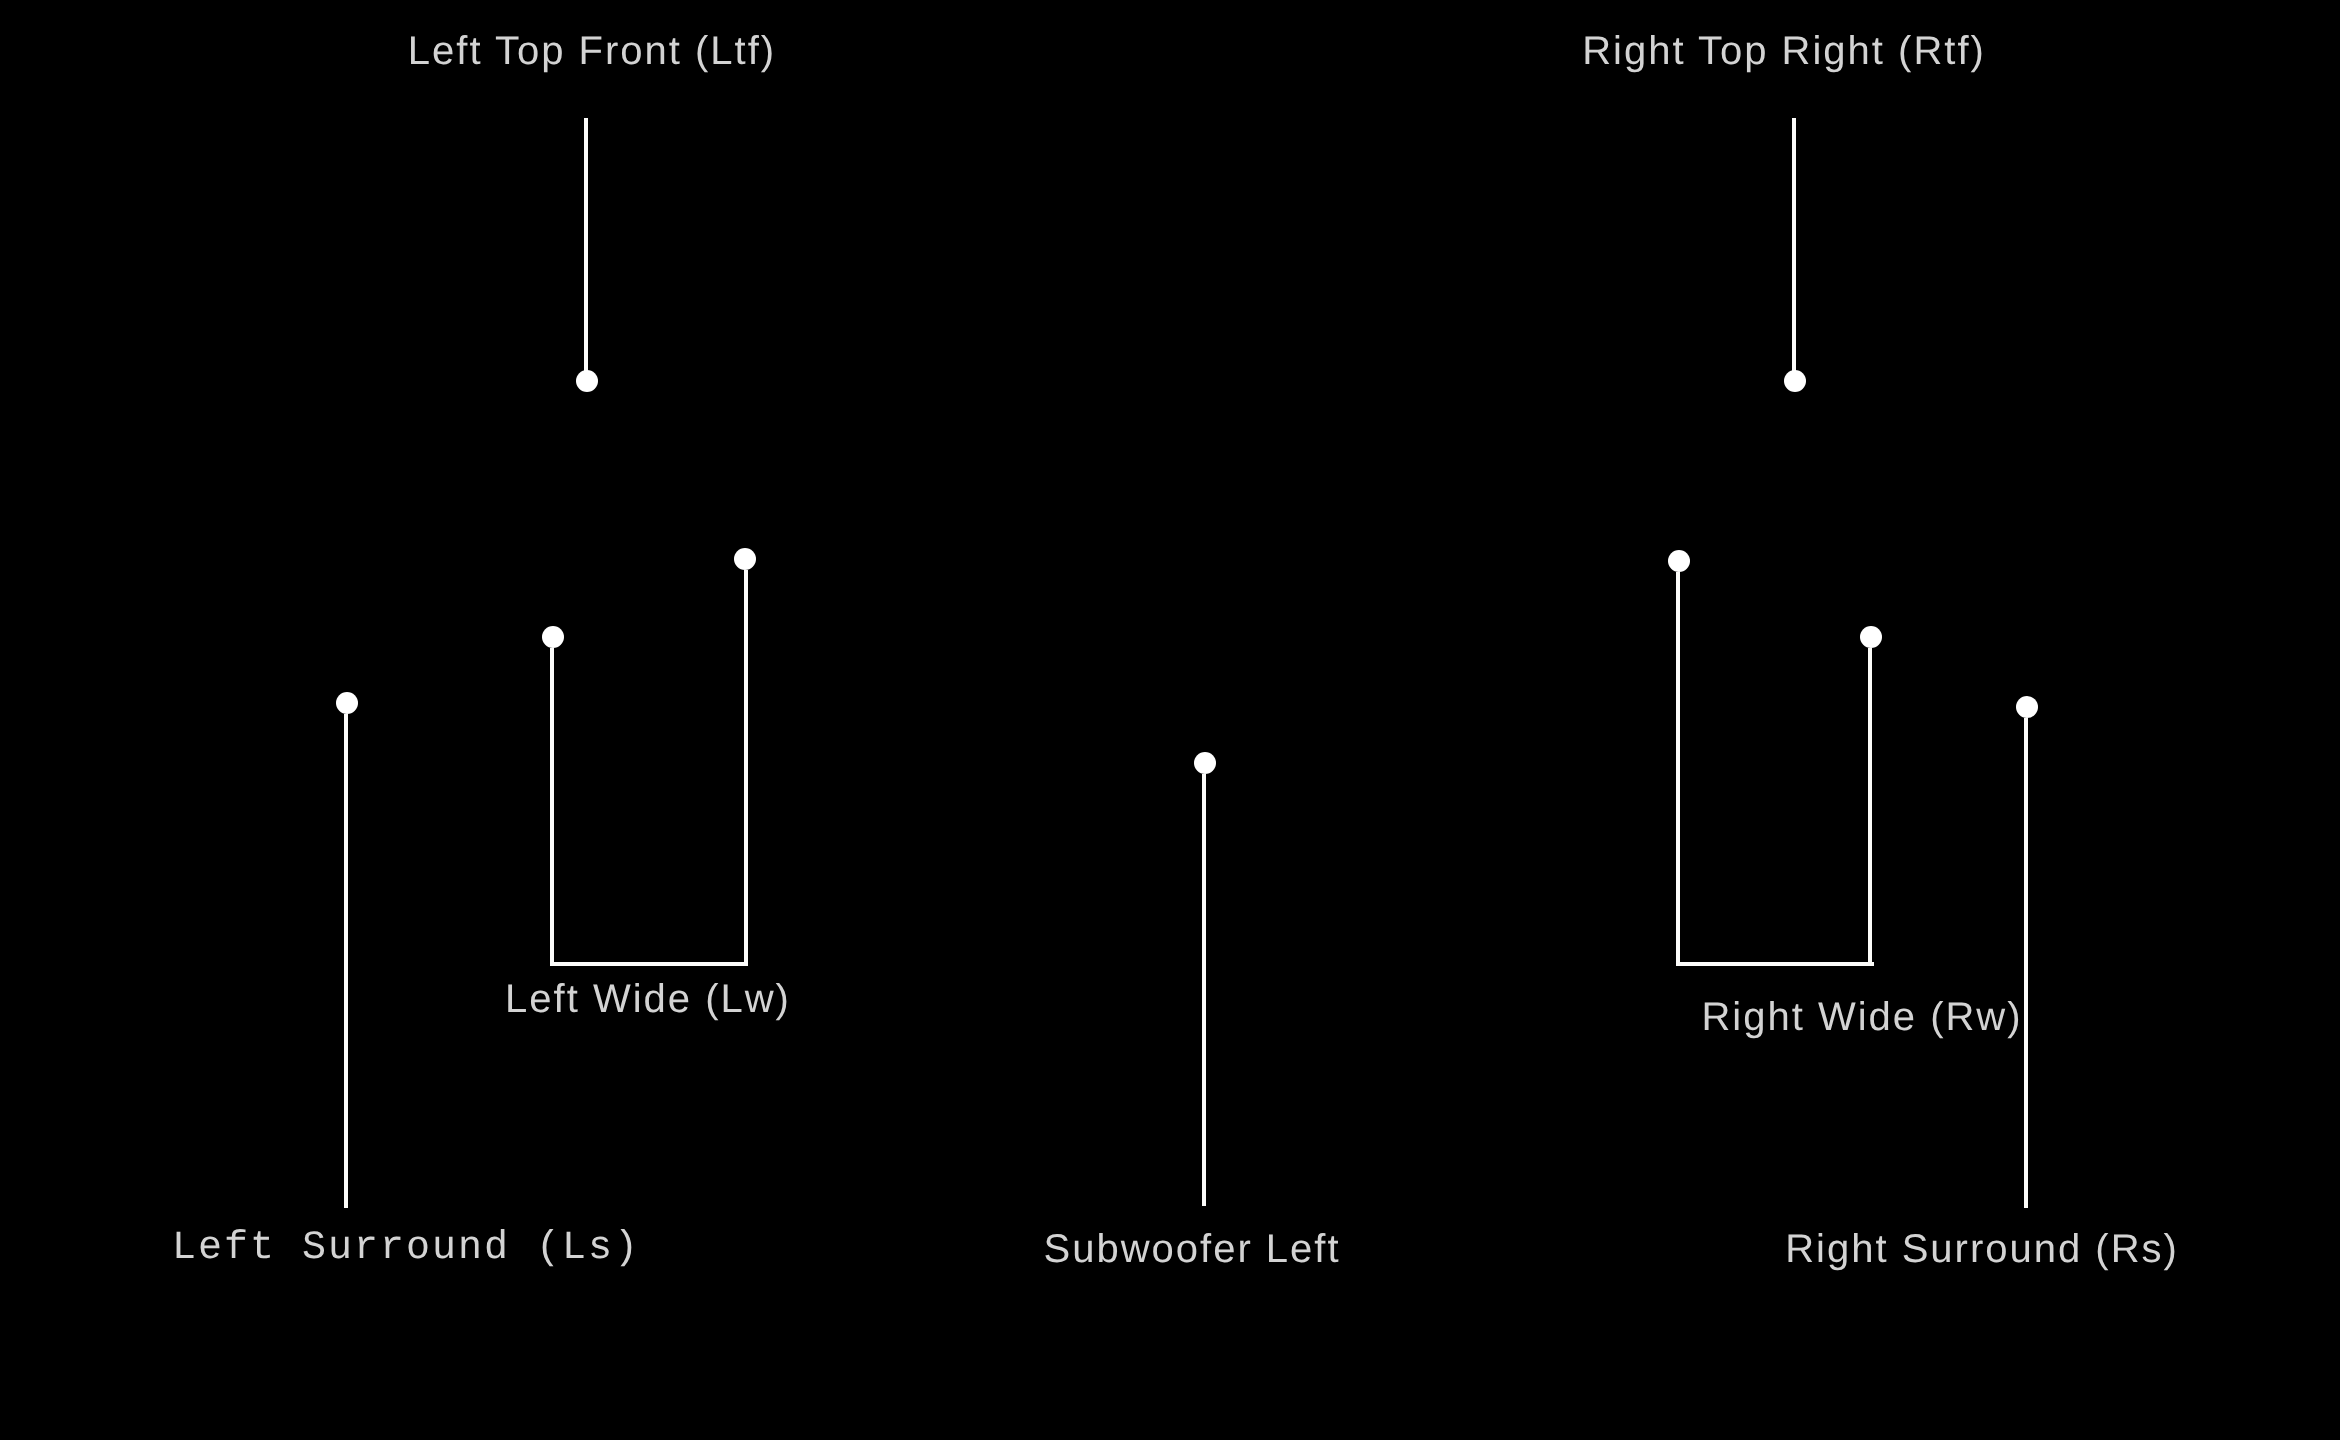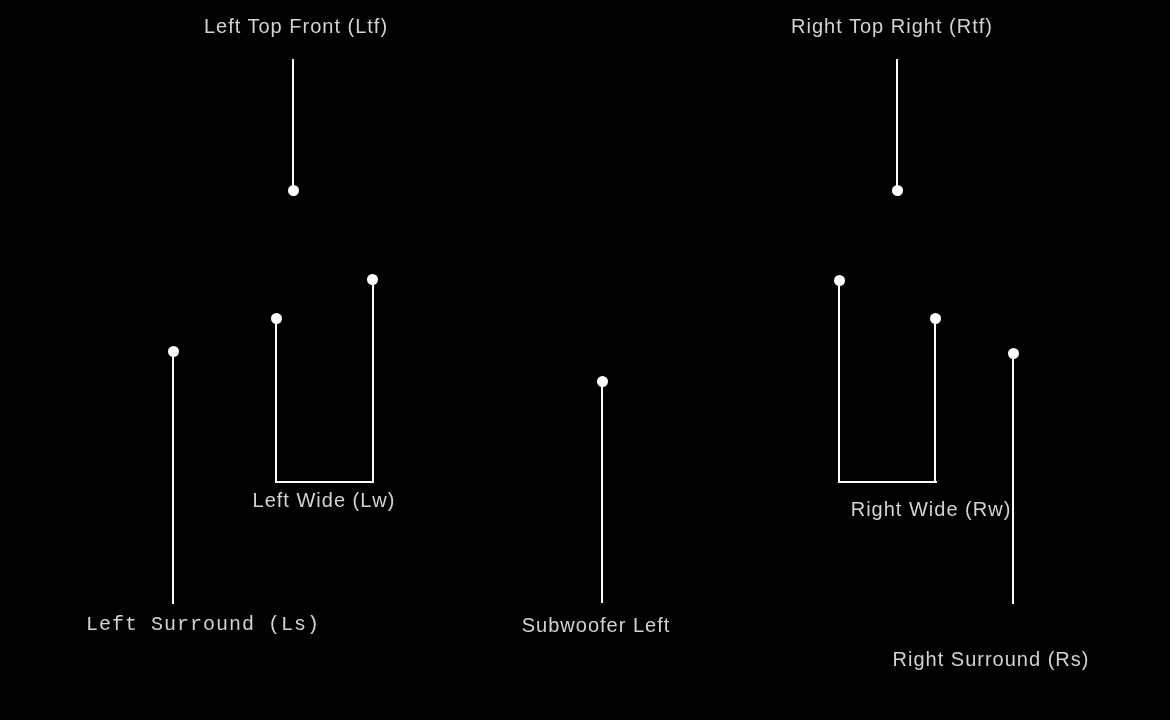--- a/index.html
+++ b/index.html
@@ -85,16 +85,16 @@
 
   <div class="callout">
     <div class="dot" style="left:597px; top:376px;"></div>
     <div class="vline" style="left:601px; top:387px; height:216px;"></div>
     <div class="label" style="left:596px; top:613px;">Subwoofer Left</div>
   </div>
 
   <div class="callout">
     <div class="dot" style="left:1008px; top:348px;"></div>
     <div class="vline" style="left:1012px; top:359px; height:245px;"></div>
-    <div class="label" style="left:991px; top:613px;margin-top:34px;">Right Surround (Rs)</div>
+    <div class="label" style="left:991px; top:613px;">Right Surround (Rs)</div>
   </div>
 
 </div>
 
 </body></html>

